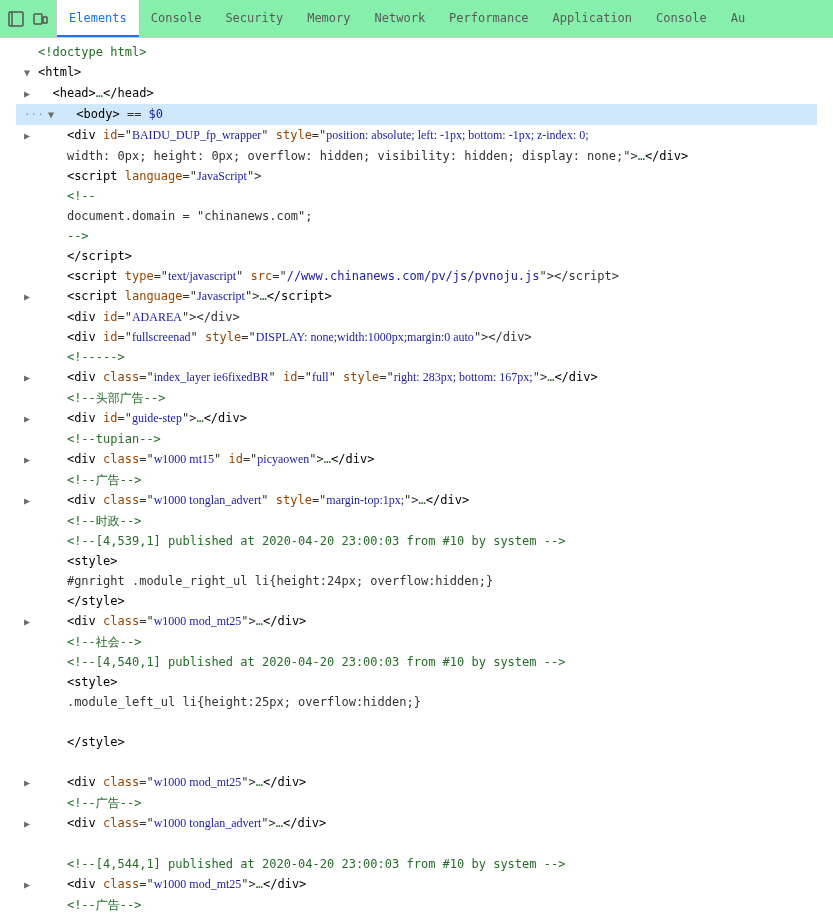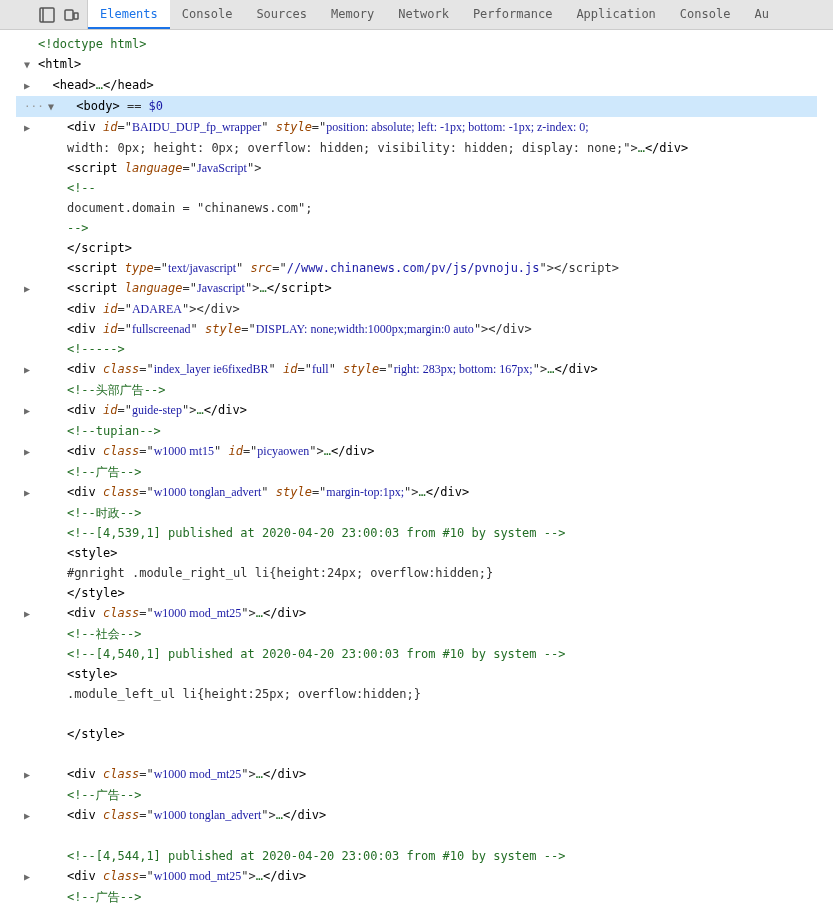--- a/index.html
+++ b/index.html
@@ -8,25 +8,24 @@
       font-size: 12px;
       background: #fff;
       color: #333;
       overflow: hidden;
     }
 
     
     .tab-bar {
       display: flex;
       align-items: stretch;
-      background: #e5e5e5;
+      background: #86efac;
       border-bottom: 1px solid #ccc;
-      height: 30px;
+      height: 38px;
       user-select: none;
-      padding-left: 31px;
     }
     .tab-bar-icons {
       display: flex;
       align-items: center;
       padding: 0 6px;
       gap: 4px;
       border-right: 1px solid #ccc;
     }
     .icon-btn {
       width: 20px;
@@ -87,21 +86,21 @@
       cursor: pointer;
       font-size: 10px;
     }
     .expand-arrow.collapsed::before { content: '▶'; }
     .expand-arrow.expanded::before { content: '▼'; }
     .expand-arrow.none { visibility: hidden; }
     .indent { display: inline-block; }
 
     
     .tag { color: #000000; }
-    .attr-name { color: #994500; font-style: italic; }
+    .attr-name { color: #994500; }
     .attr-value { color: #1a1aa6; font-family: Liberation Serif, serif; }
     .comment { color: #236e25; }
     .text-content { color: #333; }
     .special { color: #1a1aa6; }
     .link { color: #1a1aa6; cursor: pointer; }
     .equals { color: #333; }
 
     .line-content {
       flex: 1;
     }
@@ -121,21 +120,21 @@
       </div>
       <div class="icon-btn" title="Toggle device toolbar">
         <svg width="16" height="16" viewBox="0 0 16 16" fill="none">
           <rect x="2" y="3" width="8" height="10" rx="1" stroke="#555" stroke-width="1.5" fill="none"></rect>
           <rect x="11" y="6" width="4" height="6" rx="0.5" stroke="#555" stroke-width="1.5" fill="none"></rect>
         </svg>
       </div>
     </div>
     <div class="tab active">Elements</div>
     <div class="tab">Console</div>
-    <div class="tab">Sources</div>
+    <div class="tab">Security</div>
     <div class="tab">Memory</div>
     <div class="tab">Network</div>
     <div class="tab">Performance</div>
     <div class="tab">Application</div>
     <div class="tab">Console</div>
     <div class="tab">Au</div>
   </div>
 
   <div class="content">
 

